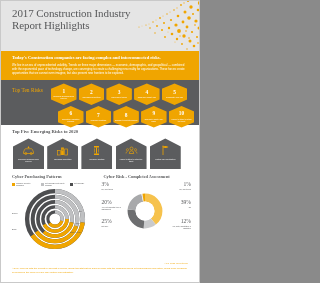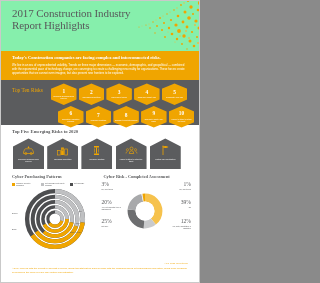--- a/index.html
+++ b/index.html
@@ -3,21 +3,21 @@
 <meta charset="utf-8">
 <style>
   html,body{margin:0;padding:0;background:#8a8a8a;}
   body{font-family:"Liberation Serif",serif;}
   .page{
     position:relative;width:200px;height:283px;overflow:hidden;
     background:#ffffff;border:1px solid #c9c9c9;box-sizing:border-box;
   }
 
   
-  .hero{position:relative;height:50px;background:#86efac;overflow:hidden;}
+  .hero{position:relative;height:50px;background:#e5e5e5;overflow:hidden;}
   .splat{position:absolute;right:-4px;top:-6px;width:112px;height:56px;pointer-events:none;}
   .hero-title{
     position:absolute;left:11px;top:6px;width:120px;
     font-family:"Liberation Serif",serif;font-size:11px;line-height:12.2px;
     color:#58595b;letter-spacing:-0.1px;
   }
 
   
   .band{background:#f0a500;padding:4px 11px 5px 11px;}
   .band-head{

